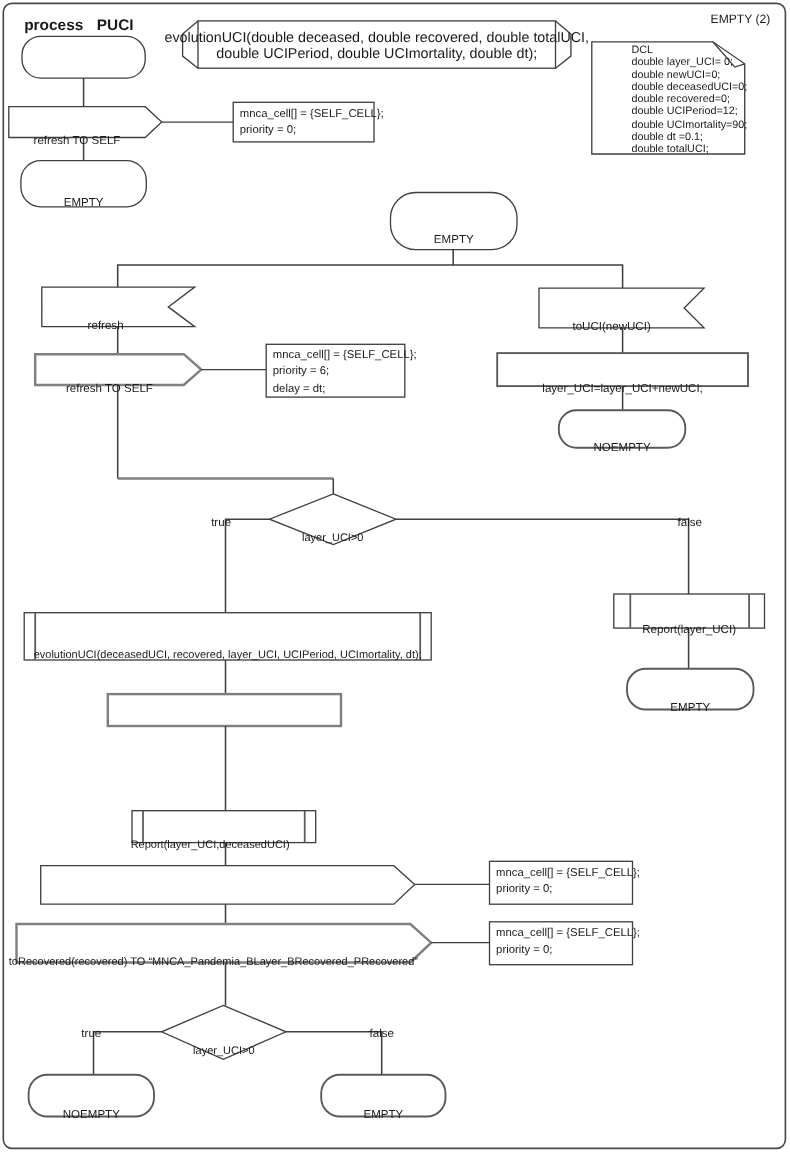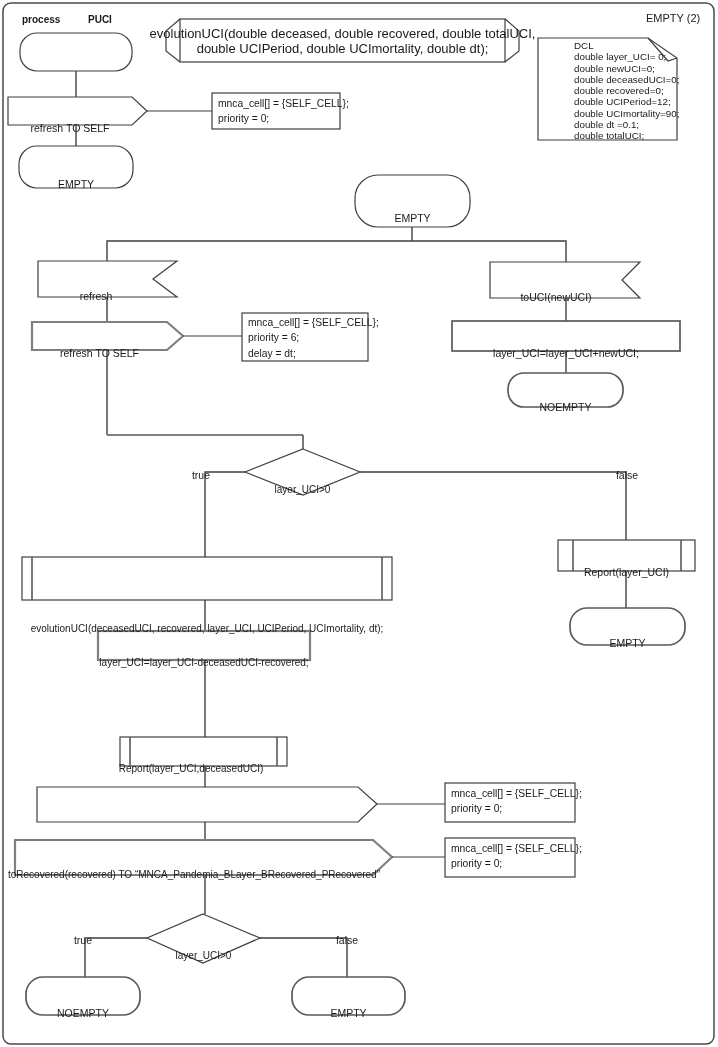--- a/index.html
+++ b/index.html
@@ -18,21 +18,21 @@
   .nofill{fill:none;}
   .lbl{
     position:absolute;display:flex;align-items:center;justify-content:center;
     text-align:center;font-size:10.5px;line-height:13px;white-space:nowrap;margin-top:17px;
   }
   .lbl.small{font-size:10px;}
   .txtblk{position:absolute;font-size:10.3px;}
   .txtblk .tline{line-height:15.4px;white-space:nowrap;}
   .dcl{position:absolute;left:543px;top:40px;font-size:9.8px;}
   .dcl .dline{line-height:11.3px;white-space:nowrap;padding-left:31px;}
-  .hdr{position:absolute;top:14px;font-size:10px;font-weight:bold;white-space:nowrap;}
+  .hdr{position:absolute;top:14px;font-size:14px;font-weight:bold;white-space:nowrap;}
   .pagelabel{position:absolute;left:646px;top:12px;font-size:11px;white-space:nowrap;}
   .sig{position:absolute;left:180px;top:20px;width:325px;height:42px;display:flex;
        flex-direction:column;align-items:center;justify-content:center;font-size:13px;}
   .sig div{line-height:15px;white-space:nowrap;}
 </style>
 </head>
 <body>
 
 <div id="page">
 
@@ -152,22 +152,21 @@
   <div class="lbl" style="left:452px;top:321px;width:228px;height:30px;">layer_UCI=layer_UCI+newUCI;</div>
   <div class="lbl" style="left:508px;top:373px;width:115px;height:34px;">NOEMPTY</div>
 
   <div class="lbl small" style="left:245px;top:458px;width:115px;height:28px;">layer_UCI&gt;0</div>
   <div class="lbl" style="left:186px;top:452px;width:30px;height:13px;">true</div>
   <div class="lbl" style="left:610px;top:452px;width:34px;height:13px;">false</div>
 
   <div class="lbl" style="left:558px;top:540px;width:137px;height:31px;">Report(layer_UCI)</div>
   <div class="lbl" style="left:570px;top:608px;width:115px;height:37px;">EMPTY</div>
 
-  <div class="lbl small" style="left:28px;top:590px;width:358px;height:43px;">evolutionUCI(deceasedUCI, recovered, layer_UCI, UCIPeriod, UCImortality, dt);</div>
-  <div class="lbl small" style="left:98px;top:631px;width:212px;height:29px;">layer_UCI=layer_UCI-deceasedUCI-recovered;</div>
+  <div class="lbl small" style="left:28px;top:557px;width:358px;height:43px;">evolutionUCI(deceasedUCI, recovered, layer_UCI, UCIPeriod, UCImortality, dt);</div>
   <div class="lbl small" style="left:120px;top:737px;width:142px;height:29px;">Report(layer_UCI,deceasedUCI)</div>
   <div class="txtblk" style="left:451px;top:786px;">
     <div class="tline">mnca_cell[] = {SELF_CELL};</div>
     <div class="tline">priority = 0;</div>
   </div>
   <div class="lbl small" style="left:15px;top:840px;width:358px;height:35px;">toRecovered(recovered) TO “MNCA_Pandemia_BLayer_BRecovered_PRecovered”</div>
   <div class="txtblk" style="left:451px;top:841px;">
     <div class="tline">mnca_cell[] = {SELF_CELL};</div>
     <div class="tline">priority = 0;</div>
   </div>

